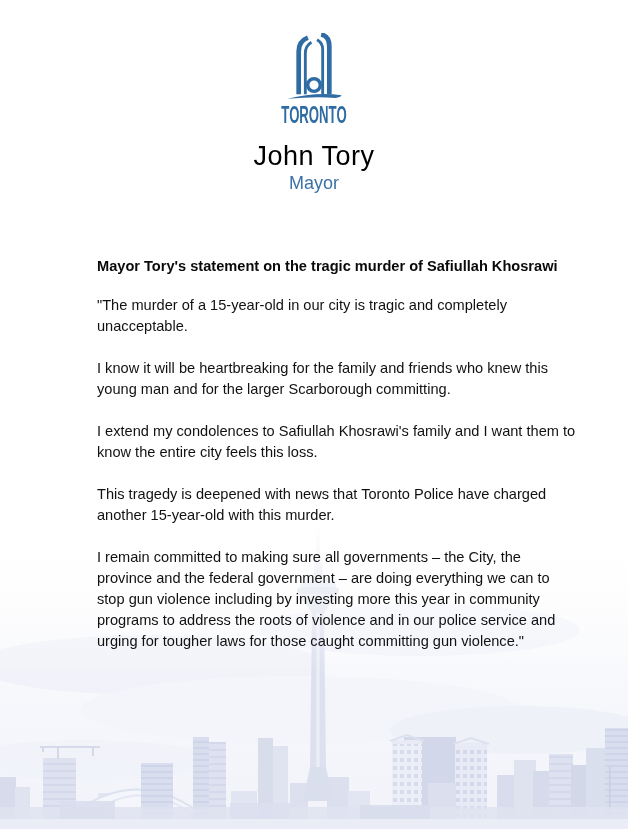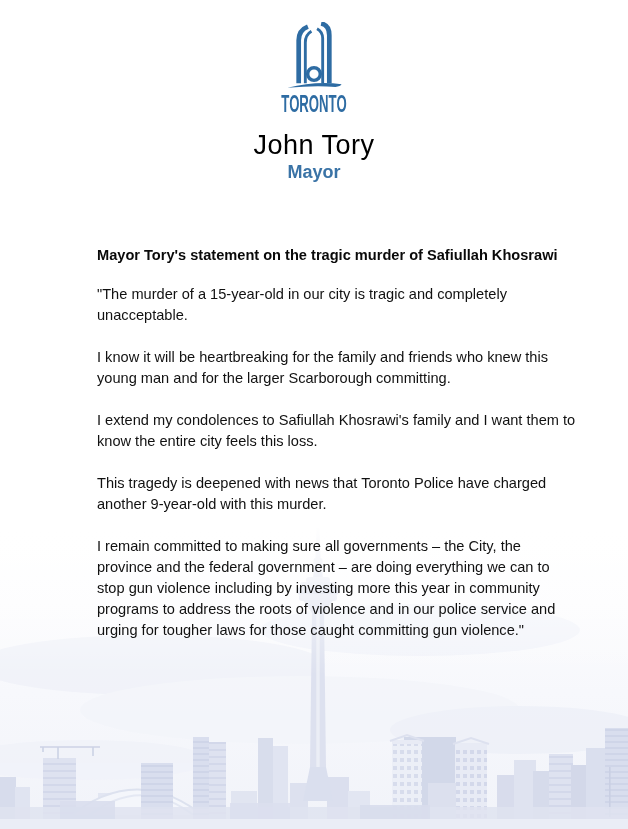--- a/index.html
+++ b/index.html
@@ -15,41 +15,40 @@
     position: absolute;
     left: 0;
     bottom: 0;
     width: 628px;
     height: 304px;
     z-index: 0;
     display: block;
   }
   .content {
     position: absolute;
-    top: 4px; left: 0; right: 0;
+    top: 15px; left: 0; right: 0;
     z-index: 1;
   }
   .letterhead {
     text-align: center;
     padding-top: 18px;
   }
   .logo { display: inline-block; }
   .mayor-name {
     margin-top: 4px;
     font-size: 27px;
     line-height: 30px;
     letter-spacing: 0.5px;
     color: #000000;
   }
   .mayor-role {
     margin-top: 1px;
     font-size: 18px;
     line-height: 22px;
     color: #3a73a6;
-    font-weight: bold;
   }
   .statement {
     padding: 0 49px;
     color: #111111;
     margin-left: 48px;
   }
   .statement h1 {
     margin: 64px 0 21px 0;
     font-size: 14.6px;
     line-height: 16px;
@@ -201,18 +200,18 @@
       </svg>
       <div class="mayor-name">John Tory</div>
       <div class="mayor-role">Mayor</div>
     </header>
 
     <main class="statement">
       <h1>Mayor Tory's statement on the tragic murder of Safiullah Khosrawi</h1>
       <p>"The murder of a 15-year-old in our city is tragic and completely unacceptable.</p>
       <p>I know it will be heartbreaking for the family and friends who knew this young man and for the larger Scarborough committing.</p>
       <p>I extend my condolences to Safiullah Khosrawi's family and I want them to know the entire city feels this loss.</p>
-      <p>This tragedy is deepened with news that Toronto Police have charged another 9-year-old with this murder.</p>
+      <p>This tragedy is deepened with news that Toronto Police have charged another 15-year-old with this murder.</p>
       <p>I remain committed to making sure all governments – the City, the province and the federal government – are doing everything we can to stop gun violence including by investing more this year in community programs to address the roots of violence and in our police service and urging for tougher laws for those caught committing gun violence."</p>
     </main>
 
   </div>
 </div>
 
 </body></html>

